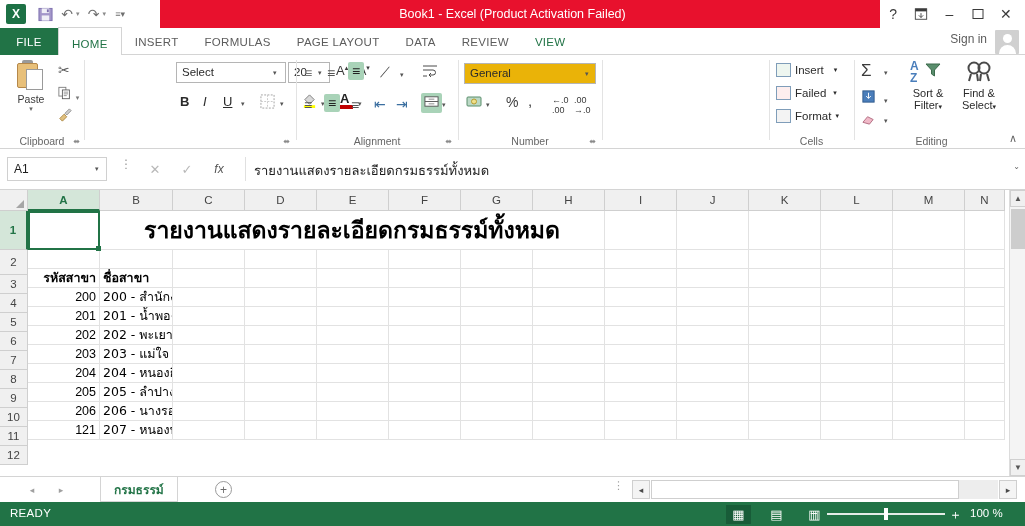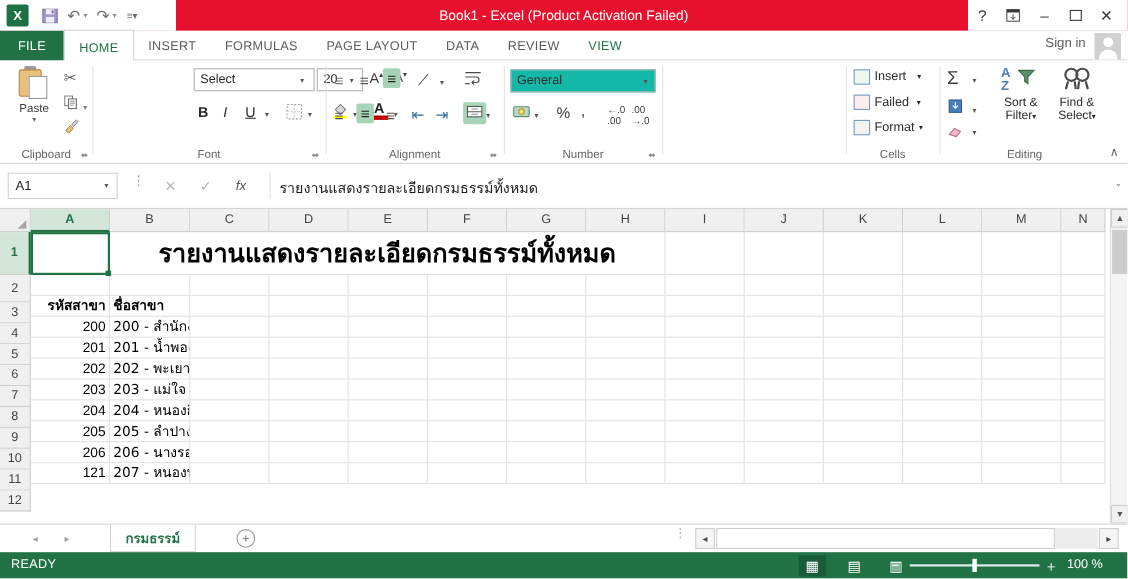--- a/index.html
+++ b/index.html
@@ -366,21 +366,20 @@
           <path d="M3 7 L8 2 L13 7 L8 12 Z" fill="#d9d9d9" stroke="#7a7a7a"></path>
           <rect x="2" y="13" width="12" height="3" fill="#ffff00"></rect>
         </svg>
       </div>
       <span class="boxcaret" style="left:237px;top:45px;">▾</span>
       <div class="ricon" style="left:256px;top:36px;">
         <span style="font-size:13px;font-weight:bold;color:#222;">A</span>
         <div style="width:13px;height:3.5px;background:#c00000;margin-top:-1px;"></div>
       </div>
       <span class="boxcaret" style="left:274px;top:45px;">▾</span>
-      <div class="rglabel">Font</div>
       <div class="dlg" style="right:6px;">⬌</div>
     </div>
     <div class="rgsep" style="left:296px;"></div>
 
     <div class="rgroup" style="left:296px; width:162px;">
       <div class="ricon" style="left:8px;top:10px;font-size:14px;color:#777;">≡</div>
       <div class="ricon" style="left:31px;top:10px;font-size:14px;color:#555;">≡</div>
       <div class="ricon hl" style="left:52px;top:7px;font-size:14px;color:#222;padding:1px 4px;">≡</div>
       <div class="ricon" style="left:84px;top:9px;font-size:14px;">⟋</div>
       <span class="boxcaret" style="left:104px;top:16px;">▾</span>
@@ -404,21 +403,21 @@
           <path d="M5 5.5h6M5 10.5h6" stroke="#888"></path>
         </svg>
       </div>
       <span class="boxcaret" style="left:146px;top:46px;">▾</span>
       <div class="rglabel">Alignment</div>
       <div class="dlg" style="right:6px;">⬌</div>
     </div>
     <div class="rgsep" style="left:458px;"></div>
 
     <div class="rgroup" style="left:458px; width:144px;">
-      <div style="position:absolute;left:6px;top:8px;width:132px;height:21px;border:1px solid #b5b5b5;background:#14b8a6;font-size:11.5px;color:#2b2b2b;padding:3px 14px 0 5px;">General</div>
+      <div style="position:absolute;left:6px;top:8px;width:132px;height:21px;border:1px solid #b5b5b5;background:#eab308;font-size:11.5px;color:#2b2b2b;padding:3px 14px 0 5px;">General</div>
       <span class="boxcaret" style="left:127px;top:15px;">▾</span>
       <div class="ricon" style="left:8px;top:40px;">
         <svg width="16" height="14" viewBox="0 0 16 14" aria-hidden="true">
           <rect x="1" y="2" width="14" height="9" rx="1" fill="#bcd9c6" stroke="#5a8e6d"></rect>
           <circle cx="8" cy="6.5" r="2.5" fill="#f0e08a" stroke="#b59b30"></circle>
         </svg>
       </div>
       <span class="boxcaret" style="left:28px;top:46px;">▾</span>
       <div class="ricon" style="left:48px;top:39px;font-size:14px;">%</div>
       <div class="ricon" style="left:70px;top:37px;font-size:15px;">,</div>

